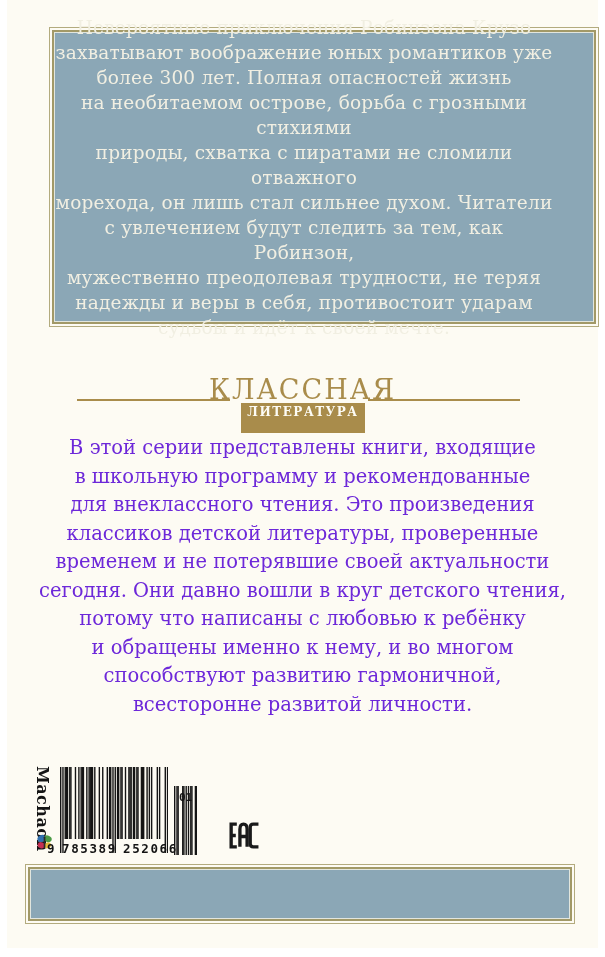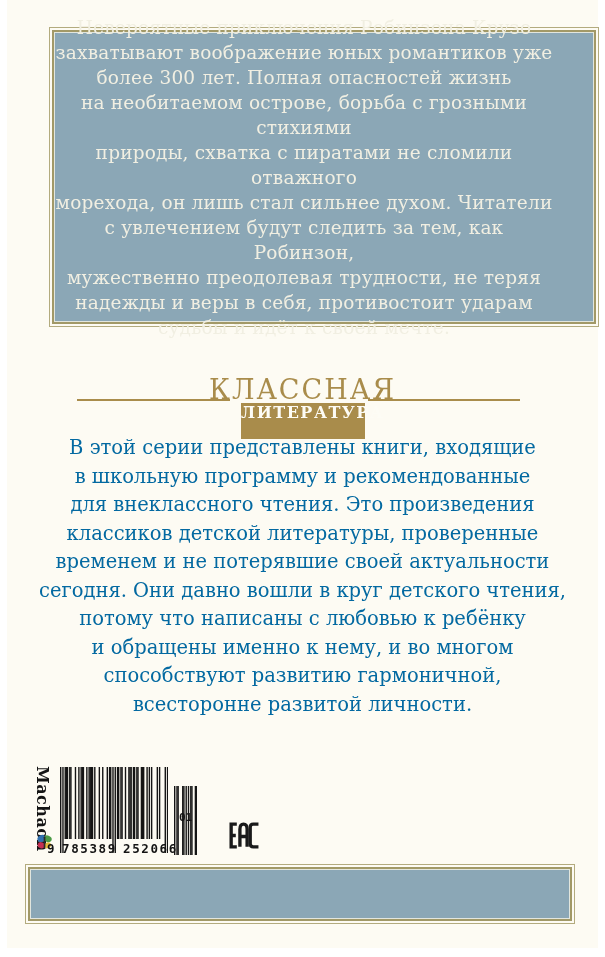--- a/index.html
+++ b/index.html
@@ -26,49 +26,49 @@
   #accent-bar { top:867px; height:54px; }
 
   #logo-title {
     position:absolute; top:374px; left:0; width:605px; text-align:center;
     color:#a98c4b; font-size:27px; letter-spacing:2px;
   }
   .logo-rule { position:absolute; top:399px; height:2px; background:#a98c4b; }
   #logo-rule-left  { left:77px;  width:153px; }
   #logo-rule-right { left:368px; width:152px; }
   #logo-banner {
-    position:absolute; top:403px; left:241px; width:124px; height:36px;
-    background:#a98c4b; color:#fdfcf5; font-size:16px; font-weight:bold;
+    position:absolute; top:403px; left:241px; width:124px; height:30px;
+    background:#a98c4b; color:#fdfcf5; font-size:12px; font-weight:bold;
     letter-spacing:1.5px; text-align:center; line-height:19px;
   }
 
   #series-description {
     position:absolute; top:434px; left:30px; width:545px; text-align:center;
-    white-space:pre-line; color:#0369a1; font-size:19.5px; line-height:28.5px;
+    white-space:pre-line; color:#6d28d9; font-size:19.5px; line-height:28.5px;
   }
 
   
   #machaon-text {
     position:absolute; left:33px; top:766px; height:72px;
     writing-mode:vertical-rl; text-orientation:mixed;
     font-weight:bold; font-size:16px; letter-spacing:0.5px; color:#141414;
   }
   #machaon-butterfly { position:absolute; left:36px; top:834px; }
   #ean13-svg  { position:absolute; left:60px;  top:767px; }
   #addon-svg  { position:absolute; left:174px; top:786px; }
   .bc-digits {
     position:absolute; top:841px; color:#141414;
     font-family:"DejaVu Sans Mono","Liberation Mono",monospace;
     font-size:12.5px; font-weight:bold;
   }
   #bc-digit-first { left:47px; }
   #bc-digits-left  { left:62px;  width:32px; text-align:center; letter-spacing:1.6px; }
   #bc-digits-right { left:116px; width:53px; text-align:center; letter-spacing:1.6px;padding-left:7px; }
   #addon-label {
-    position:absolute; left:172px; top:811px; width:27px; text-align:center;
+    position:absolute; left:172px; top:791px; width:27px; text-align:center;
     color:#141414; font-family:"DejaVu Sans Mono","Liberation Mono",monospace;
     font-size:11px; font-weight:bold;
   }
   #eac-mark { position:absolute; left:226px; top:820px; }
 </style>
 </head>
 <body>
 
 <div id="cover">
   <div class="page"></div>

